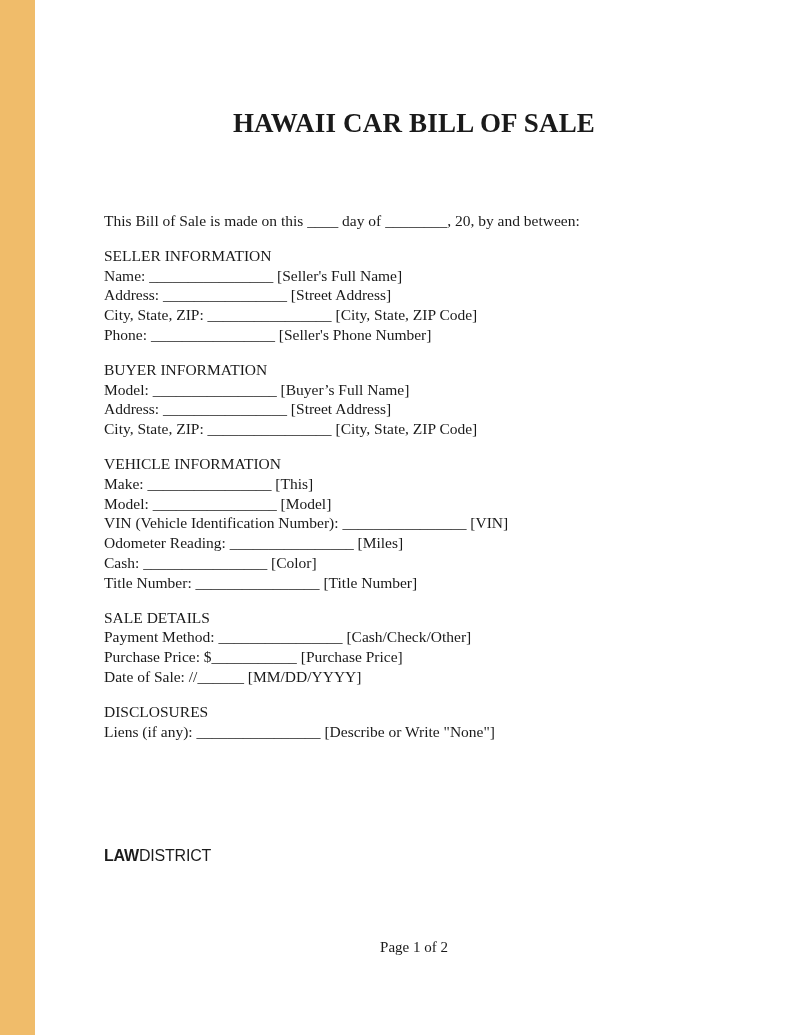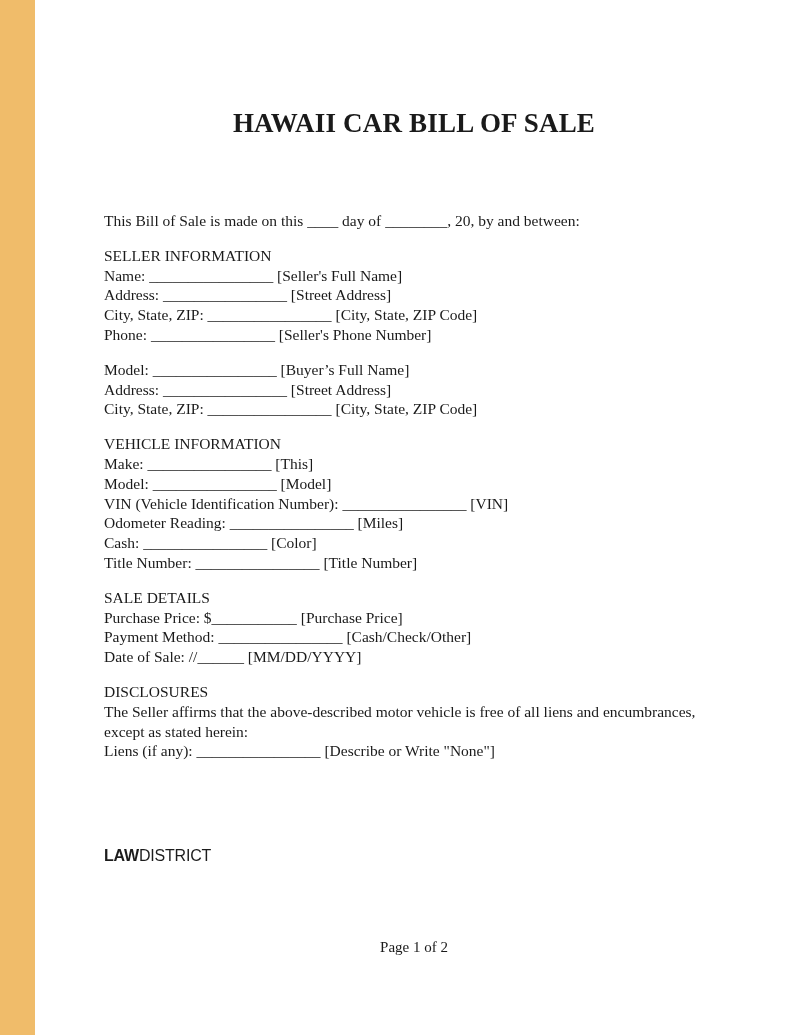--- a/index.html
+++ b/index.html
@@ -116,45 +116,45 @@
       <div class="sect-gap"></div>
 
       <div class="line">SELLER INFORMATION</div>
       <div class="line">Name: ________________ [Seller's Full Name]</div>
       <div class="line">Address: ________________ [Street Address]</div>
       <div class="line">City, State, ZIP: ________________ [City, State, ZIP Code]</div>
       <div class="line">Phone: ________________ [Seller's Phone Number]</div>
 
       <div class="sect-gap"></div>
 
+      <div class="line">BUYER INFORMATION</div>
       <div class="line">Model: ________________ [Buyer’s Full Name]</div>
       <div class="line">Address: ________________ [Street Address]</div>
       <div class="line">City, State, ZIP: ________________ [City, State, ZIP Code]</div>
 
       <div class="sect-gap"></div>
 
       <div class="line">VEHICLE INFORMATION</div>
       <div class="line">Make: ________________ [This]</div>
       <div class="line">Model: ________________ [Model]</div>
       <div class="line">VIN (Vehicle Identification Number): ________________ [VIN]</div>
       <div class="line">Odometer Reading: ________________ [Miles]</div>
       <div class="line">Cash: ________________ [Color]</div>
       <div class="line">Title Number: ________________ [Title Number]</div>
 
       <div class="sect-gap"></div>
 
       <div class="line">SALE DETAILS</div>
+      <div class="line">Payment Method: ________________ [Cash/Check/Other]</div>
       <div class="line">Purchase Price: $___________ [Purchase Price]</div>
-      <div class="line">Payment Method: ________________ [Cash/Check/Other]</div>
       <div class="line">Date of Sale: //______ [MM/DD/YYYY]</div>
 
       <div class="sect-gap"></div>
 
       <div class="line">DISCLOSURES</div>
-      <div class="para">The Seller affirms that the above-described motor vehicle is free of all liens and encumbrances, except as stated herein:</div>
       <div class="line">Liens (if any): ________________ [Describe or Write "None"]</div>
 
     </div>
 
     <div class="page-footer">Page 1 of 2</div>
 
   </div>
 
   <div class="logo">
     <span class="law">LAW</span><span class="district">DISTRICT</span>

